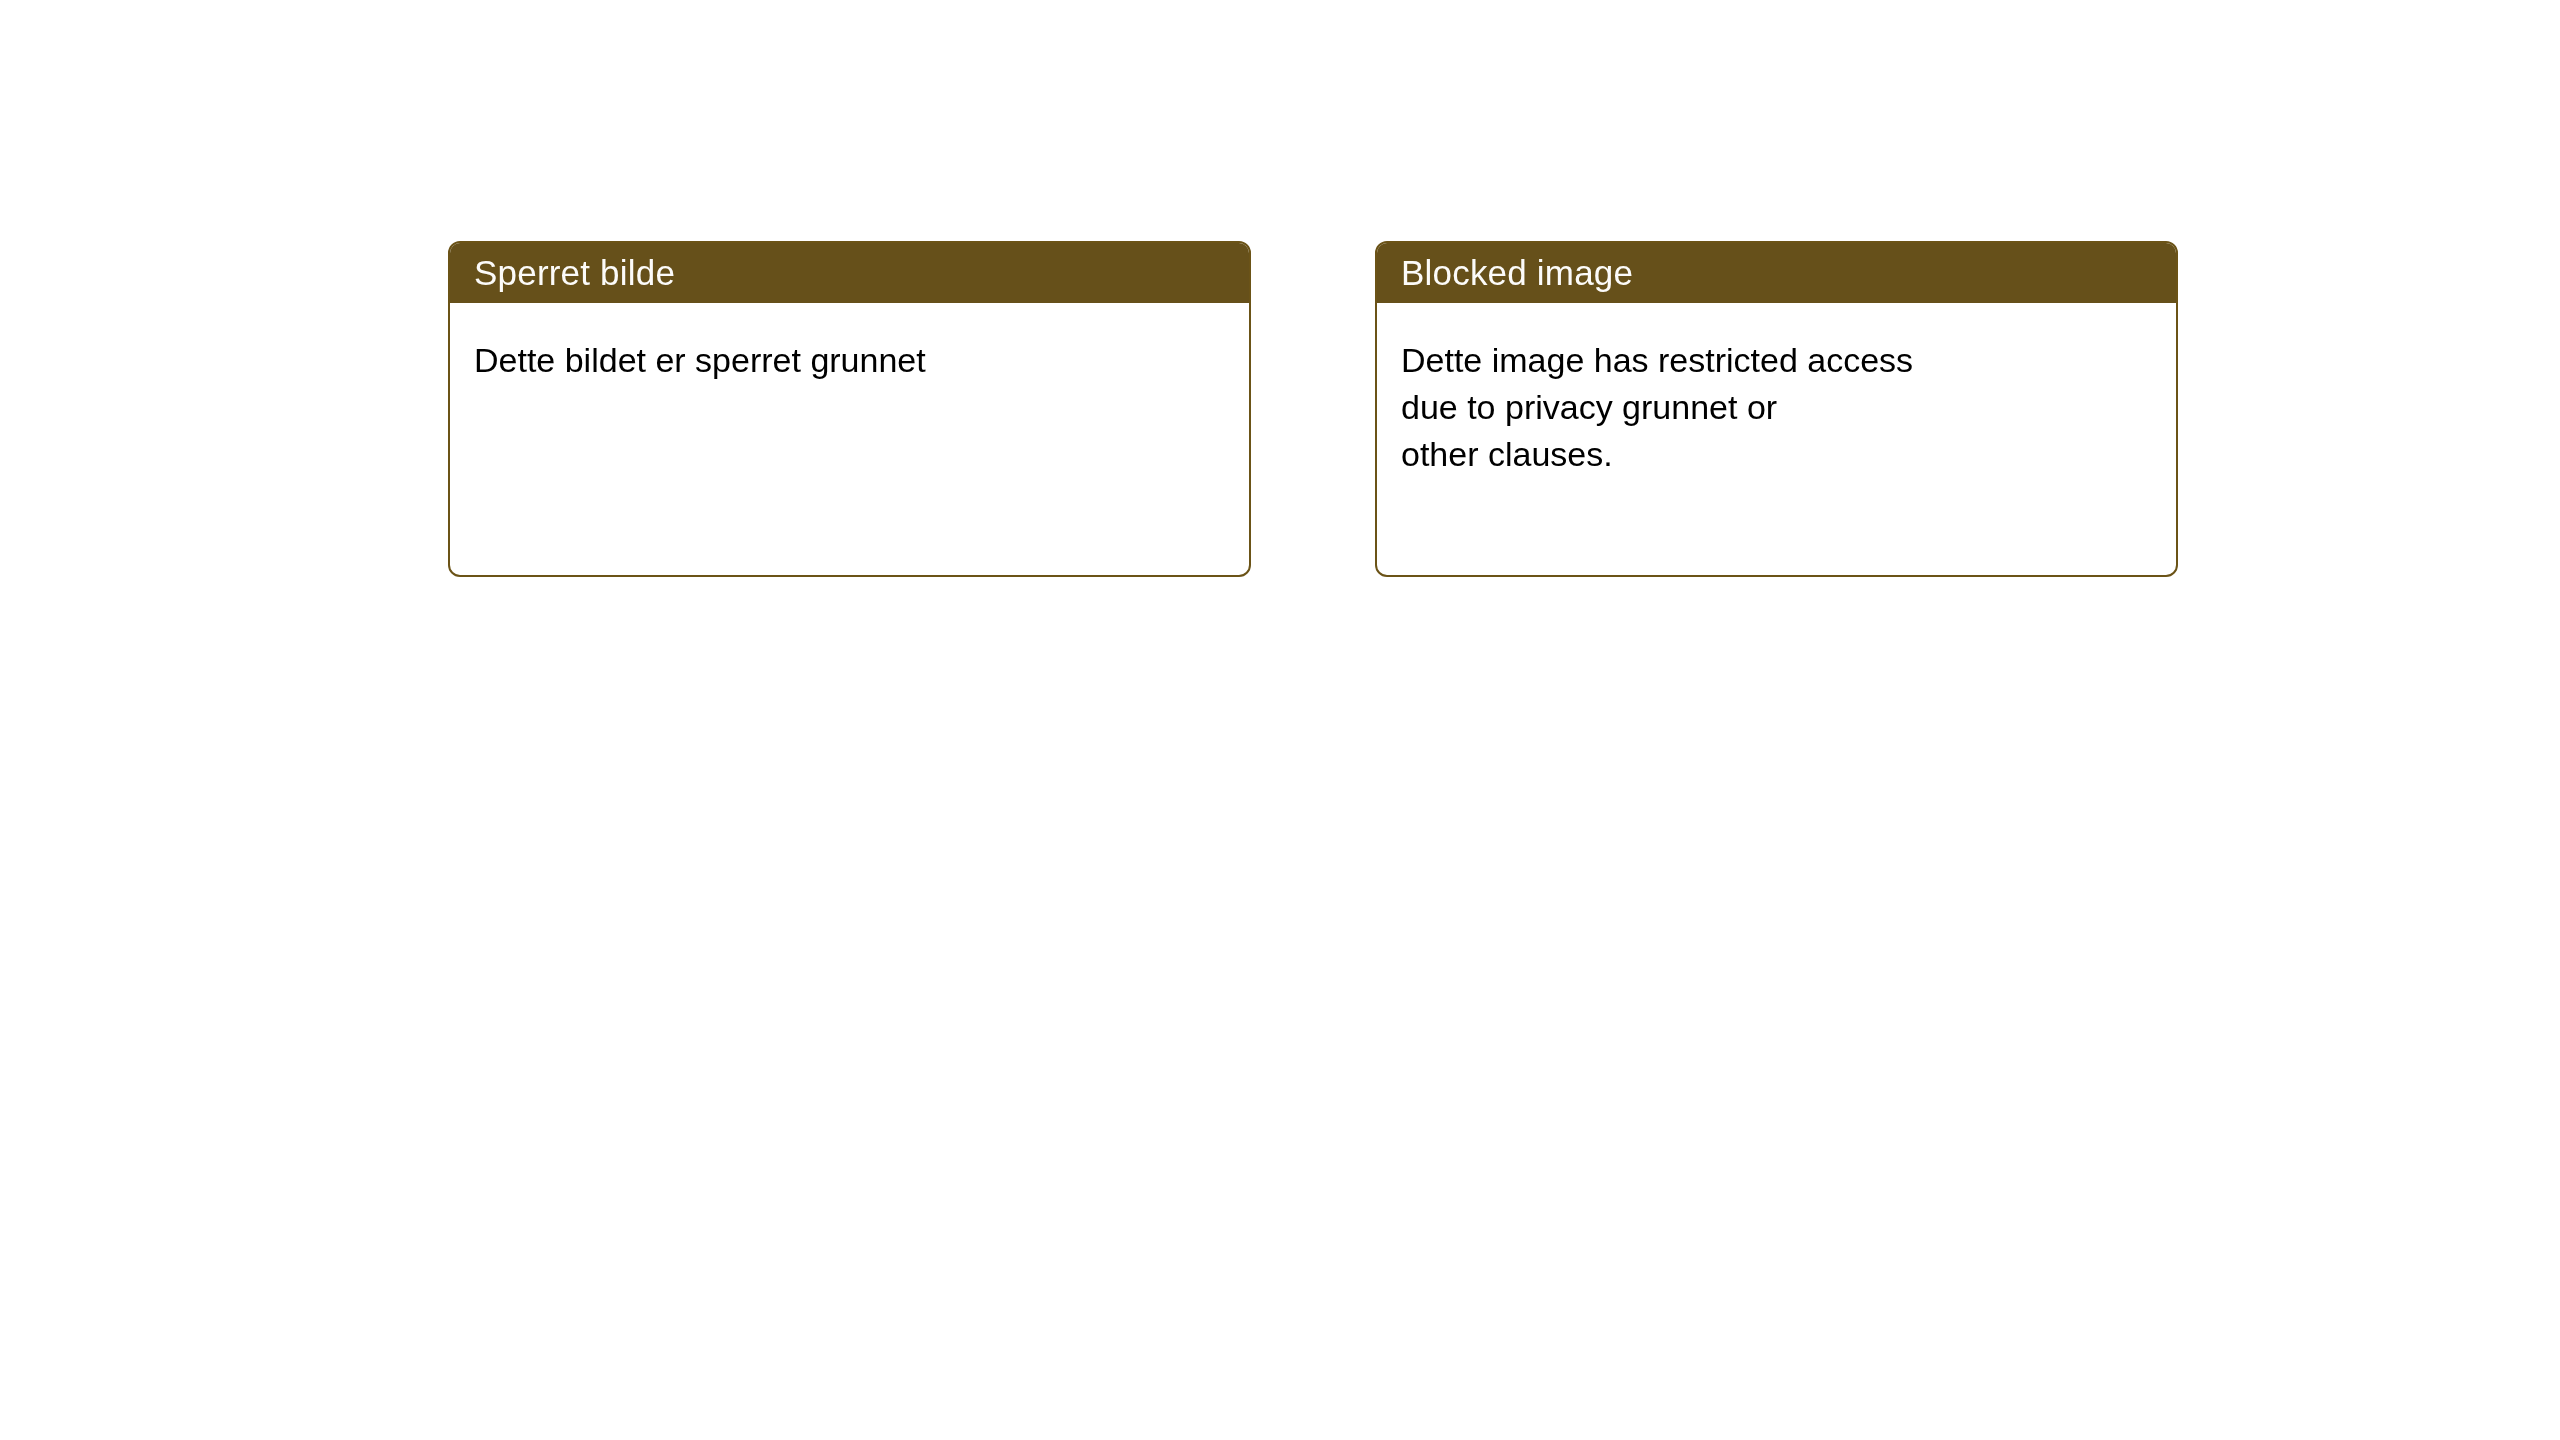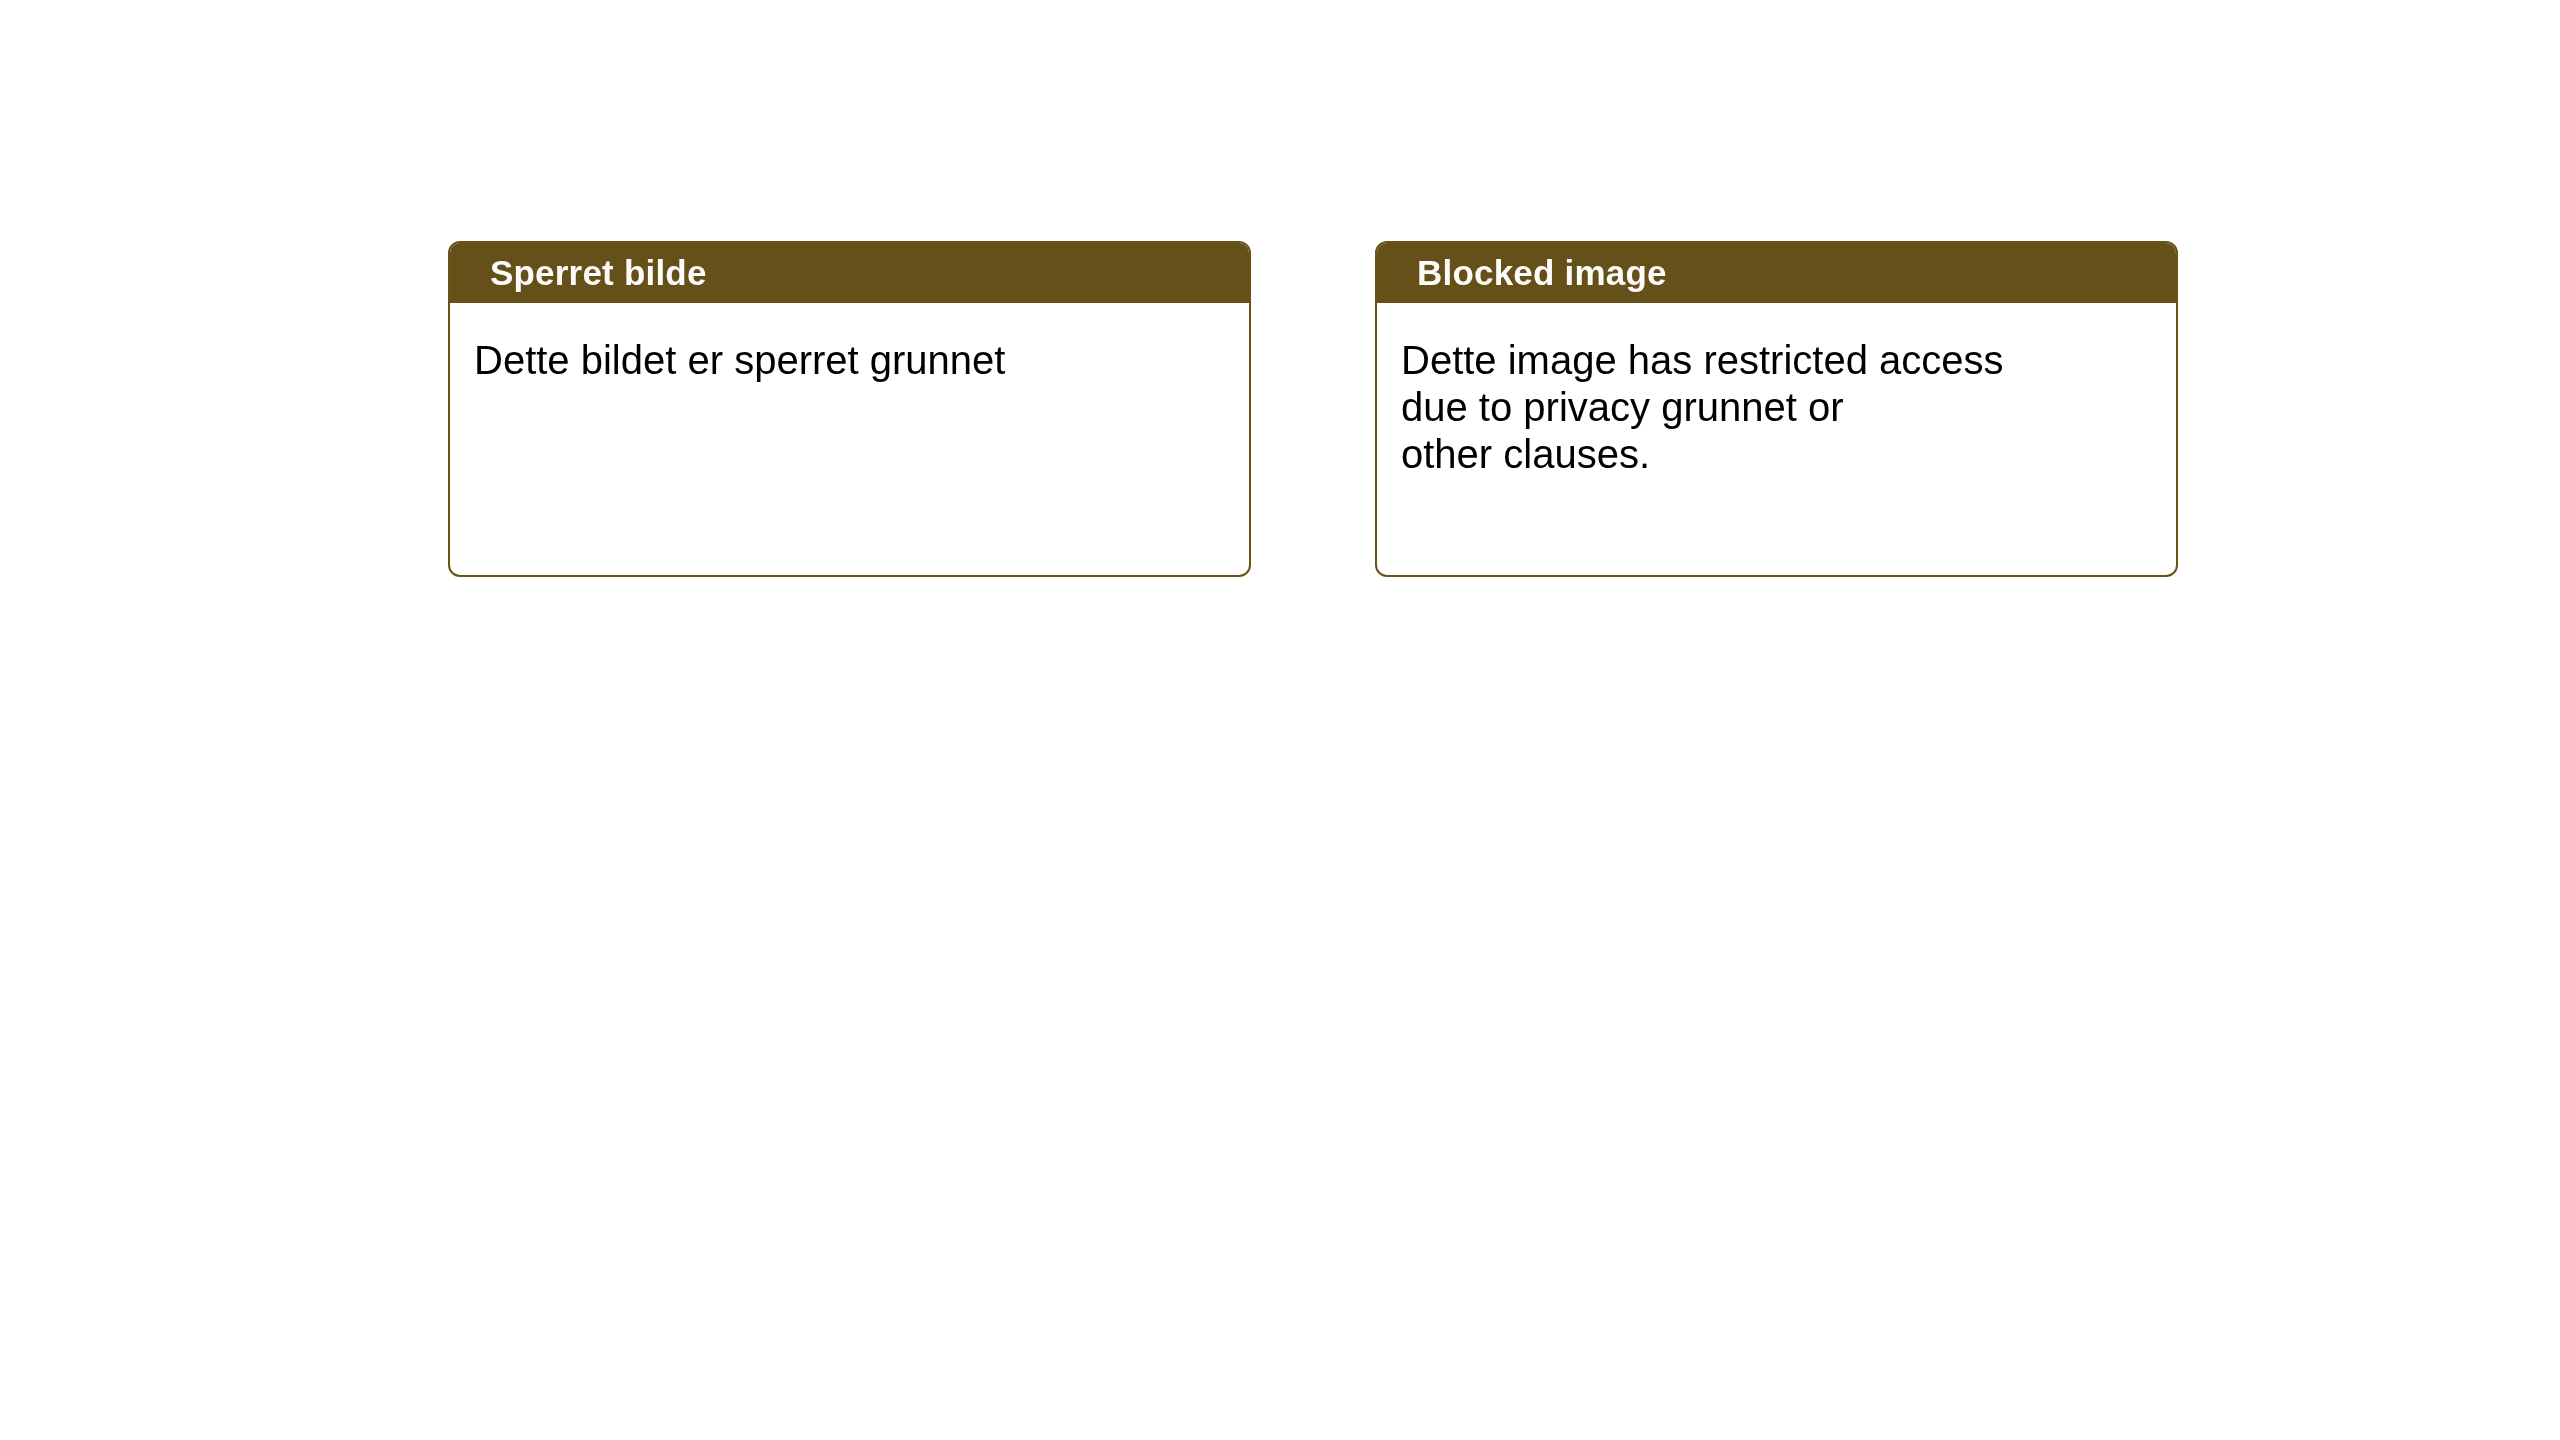--- a/index.html
+++ b/index.html
@@ -37,30 +37,29 @@
     height: 60px;
     background: #66501a;
     display: flex;
     align-items: center;
     padding: 0 24px;
   }
 
   .card-title {
     color: #fcfbf9;
     font-size: 35px;
-    font-weight: 700;
+    font-weight: 400;
     letter-spacing: 0.2px;
     white-space: nowrap;
-    margin-left: 16px;
   }
 
   .card-body {
     padding: 34px 26px 0 24px;
     color: #000000;
-    font-size: 40px;
+    font-size: 34px;
     line-height: 47px;
     font-weight: 400;
   }
 
   .body-line { display: block; }
 </style>
 </head>
 <body>
 
 <main class="canvas">

